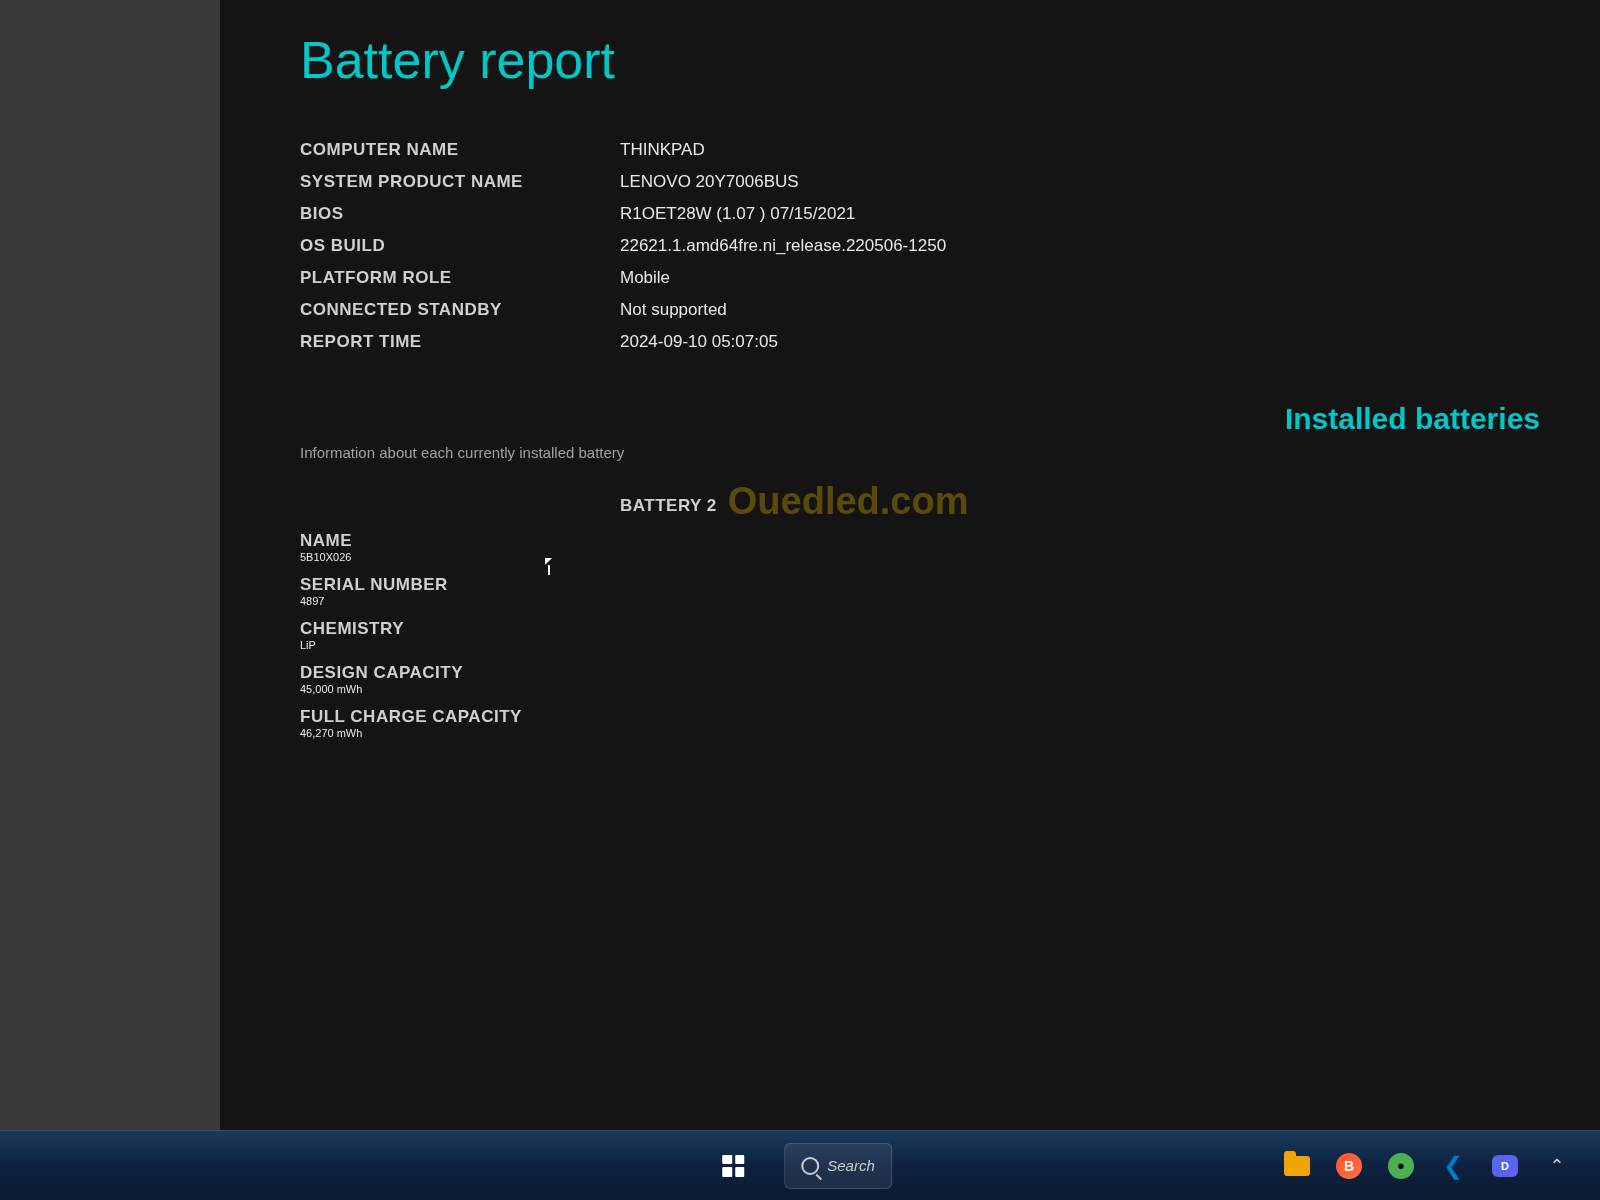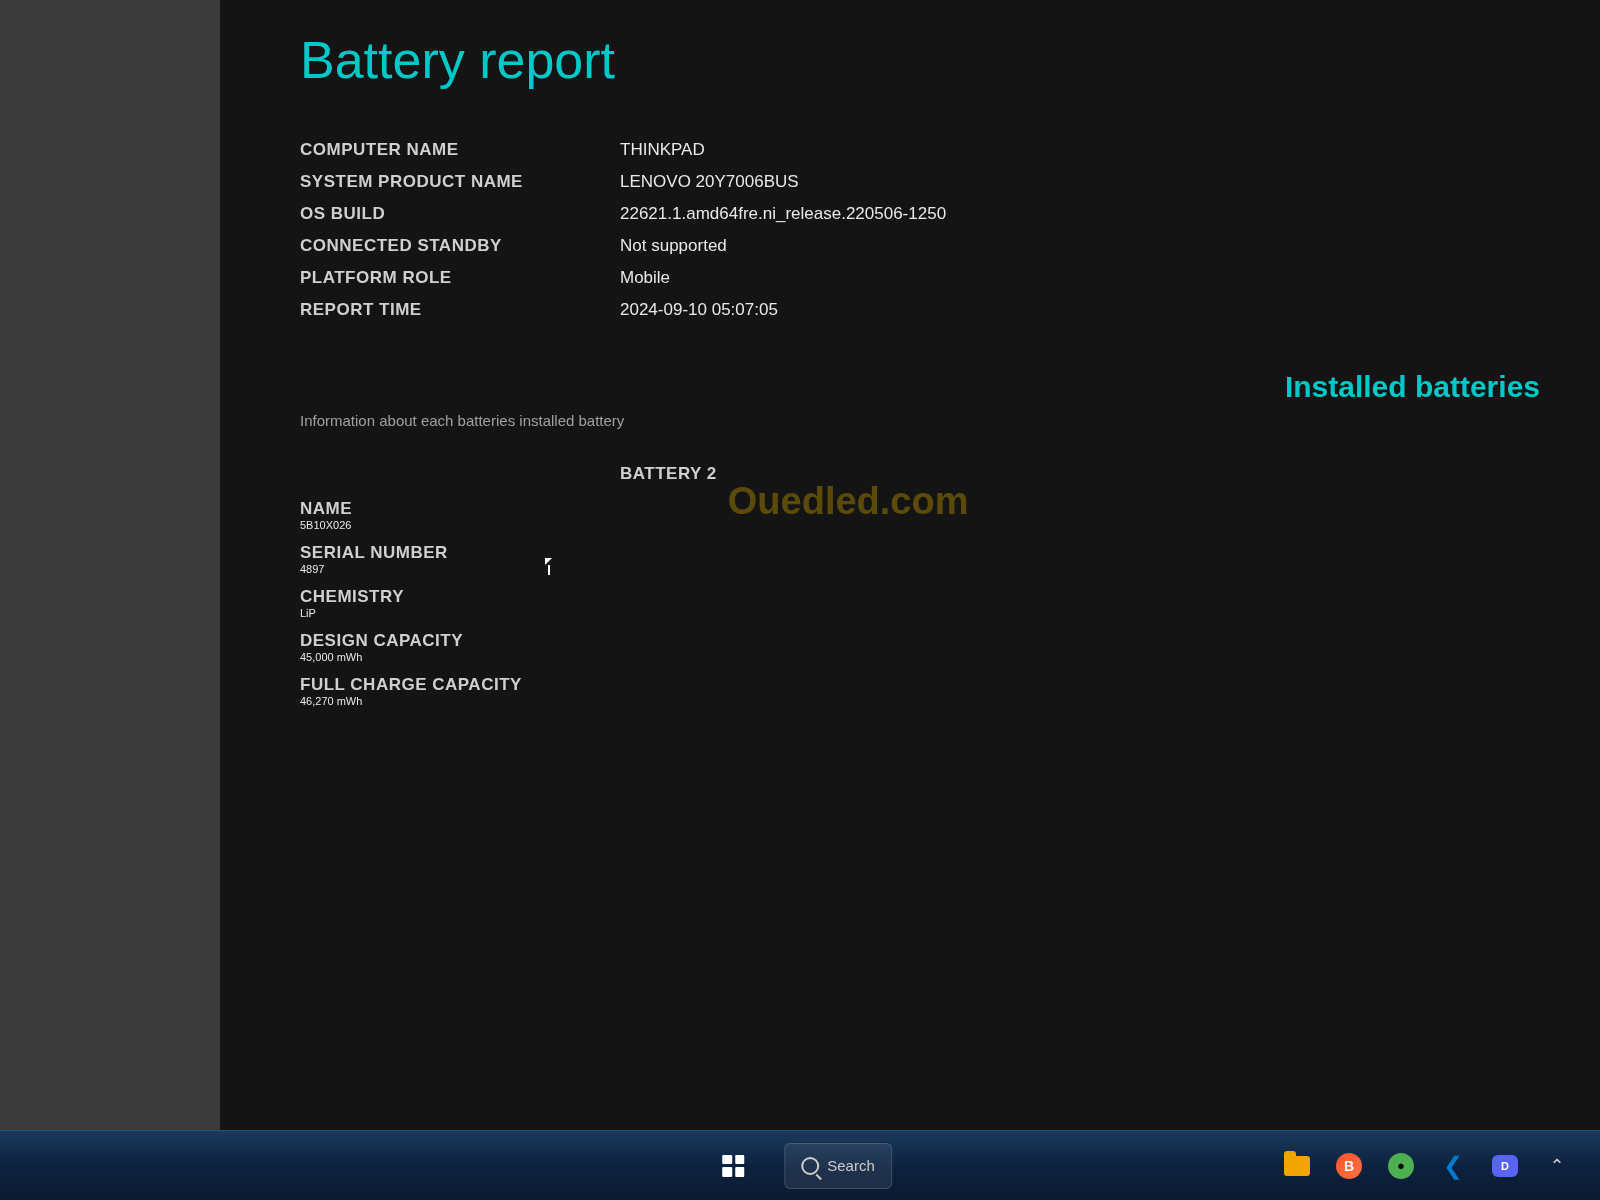--- a/index.html
+++ b/index.html
@@ -145,20 +145,21 @@
       flex: 1;
     }
 
     .taskbar-center {
       display: flex;
       align-items: center;
       gap: 26px;
       position: absolute;
       left: 50%;
       transform: translateX(-50%);
+      font-style: italic;
     }
 
     .win-btn {
       width: 50px;
       height: 50px;
       display: flex;
       align-items: center;
       justify-content: center;
       border-radius: 6px;
       cursor: pointer;
@@ -344,39 +345,43 @@
 
   <div class="info-row">
     <span class="info-label">COMPUTER NAME</span>
     <span class="info-value">THINKPAD</span>
   </div>
       <div class="info-row">
     <span class="info-label">SYSTEM PRODUCT NAME</span>
     <span class="info-value">LENOVO 20Y7006BUS</span>
   </div>
       <div class="info-row">
+    <span class="info-label">BIOS</span>
+    <span class="info-value">R1OET28W (1.07 ) 07/15/2021</span>
+  </div>
+      <div class="info-row">
     <span class="info-label">OS BUILD</span>
     <span class="info-value">22621.1.amd64fre.ni_release.220506-1250</span>
   </div>
       <div class="info-row">
+    <span class="info-label">PLATFORM ROLE</span>
+    <span class="info-value">Mobile</span>
+  </div>
+      <div class="info-row">
     <span class="info-label">CONNECTED STANDBY</span>
     <span class="info-value">Not supported</span>
   </div>
       <div class="info-row">
-    <span class="info-label">PLATFORM ROLE</span>
-    <span class="info-value">Mobile</span>
-  </div>
-      <div class="info-row">
     <span class="info-label">REPORT TIME</span>
     <span class="info-value">2024-09-10  05:07:05</span>
   </div>
     </div>
 
   <div class="section-title">Installed batteries</div>
-  <div class="section-subtitle">Information about each batteries installed battery</div>
+  <div class="section-subtitle">Information about each currently installed battery</div>
 
   <div class="battery-table">
     <div class="battery-col-header">
       <div class="battery-col-name">BATTERY 2</div>
     </div>
 
   <div class="battery-row">
     <span class="battery-row-label">NAME</span>
     <span class="battery-row-value">5B10X026</span>
   </div>

